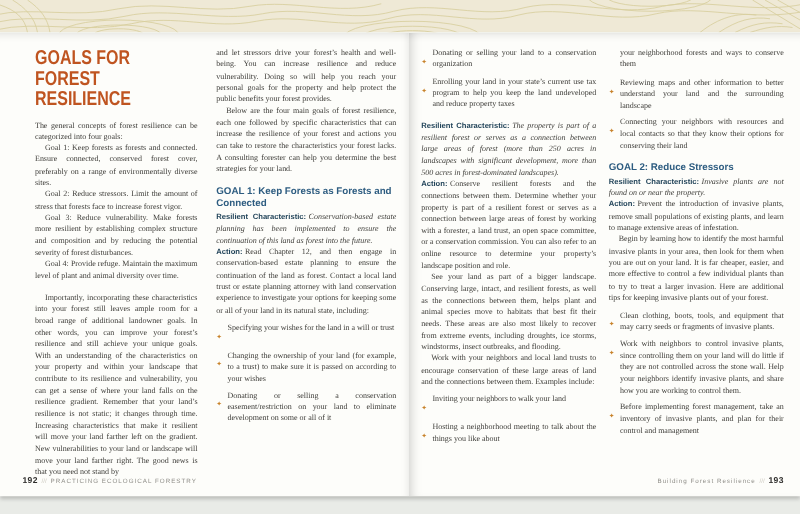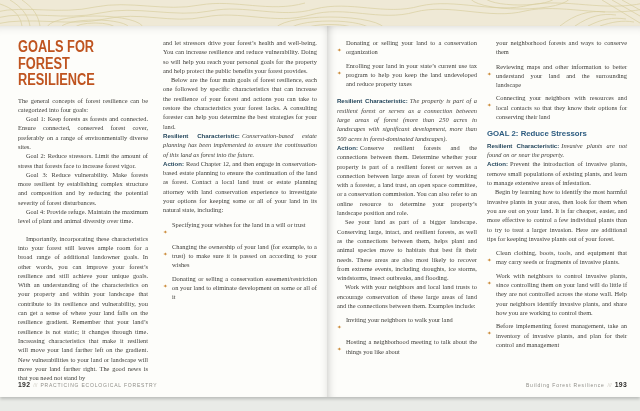--- a/index.html
+++ b/index.html
@@ -15,21 +15,21 @@
           box-shadow:0 2px 3px rgba(0,0,0,.20);}
   .page{background:#fdfdfa;position:relative;box-sizing:border-box;overflow:hidden;}
   .page.pleft{width:330px;padding:12px 10px 16px 18px;
       box-shadow:inset 0 9px 8px -8px rgba(0,0,0,.13), inset -6px 0 8px -7px rgba(0,0,0,.14);}
   .page.pright{width:316px;padding:12px 13px 16px 10px;
       box-shadow:inset 0 9px 8px -8px rgba(0,0,0,.13), inset 8px 0 9px -7px rgba(0,0,0,.22);}
   .cols{display:flex;height:100%;}
   .page.pleft .cols{gap:15px;}
   .page.pright .cols{gap:10px;}
   .col{flex:1;min-width:0;}
-  .page.pleft .c1{flex:0 0 130px;}
+  .page.pleft .c1{flex:0 0 130px;margin-left:10px;}
 
   
   .title{font-family:"Liberation Sans",sans-serif;font-weight:700;
          font-size:16px;line-height:16.5px;color:#bf5420;width:162px;
          transform:scaleX(.80);transform-origin:left top;margin:1px 0 7px;}
   .body{font-size:6.4px;line-height:9.3px;color:#3f3e3a;text-align:justify;margin:0;}
   .ind{text-indent:8px;}
   .gap{margin-top:8px;}
   .goal{font-family:"Liberation Sans",sans-serif;font-weight:700;font-size:7.8px;
         line-height:9.5px;color:#2d5c80;margin:8px 0 2px;}
@@ -97,20 +97,21 @@
           <p class="body">The general concepts of forest resilience can be categorized into four goals:</p>
           <p class="body ind">Goal 1: Keep forests as forests and connected. Ensure connected, conserved forest cover, preferably on a range of environmentally diverse sites.</p>
           <p class="body ind">Goal 2: Reduce stressors. Limit the amount of stress that forests face to increase forest vigor.</p>
           <p class="body ind">Goal 3: Reduce vulnerability. Make forests more resilient by establishing complex structure and composition and by reducing the potential severity of forest disturbances.</p>
           <p class="body ind">Goal 4: Provide refuge. Maintain the maximum level of plant and animal diversity over time.</p>
           <p class="body ind gap">Importantly, incorporating these characteristics into your forest still leaves ample room for a broad range of additional landowner goals. In other words, you can improve your forest’s resilience and still achieve your unique goals. With an understanding of the characteristics on your property and within your landscape that contribute to its resilience and vulnerability, you can get a sense of where your land falls on the resilience gradient. Remember that your land’s resilience is not static; it changes through time. Increasing characteristics that make it resilient will move your land farther left on the gradient. New vulnerabilities to your land or landscape will move your land farther right. The good news is that you need not stand by</p>
         </div>
         <div class="col">
           <p class="body">and let stressors drive your forest’s health and well-being. You can increase resilience and reduce vulnerability. Doing so will help you reach your personal goals for the property and help protect the public benefits your forest provides.</p>
           <p class="body ind">Below are the four main goals of forest resilience, each one followed by specific characteristics that can increase the resilience of your forest and actions you can take to restore the characteristics your forest lacks. A consulting forester can help you determine the best strategies for your land.</p>
+          <h3 class="goal">GOAL 1: Keep Forests as Forests and Connected</h3>
           <p class="body">
             <span class="lbl">Resilient Characteristic:</span><span class="ital">Conservation-based estate planning has been implemented to ensure the continuation of this land as forest into the future.</span>
           </p>
           <p class="body">
             <span class="lbl">Action:</span><span>Read Chapter 12, and then engage in conservation-based estate planning to ensure the continuation of the land as forest. Contact a local land trust or estate planning attorney with land conservation experience to investigate your options for keeping some or all of your land in its natural state, including:</span>
           </p>
           <ul class="blist">
             <li class="bl">
               <span class="blt"></span>
               <span class="bltx">Specifying your wishes for the land in a will or trust</span>

